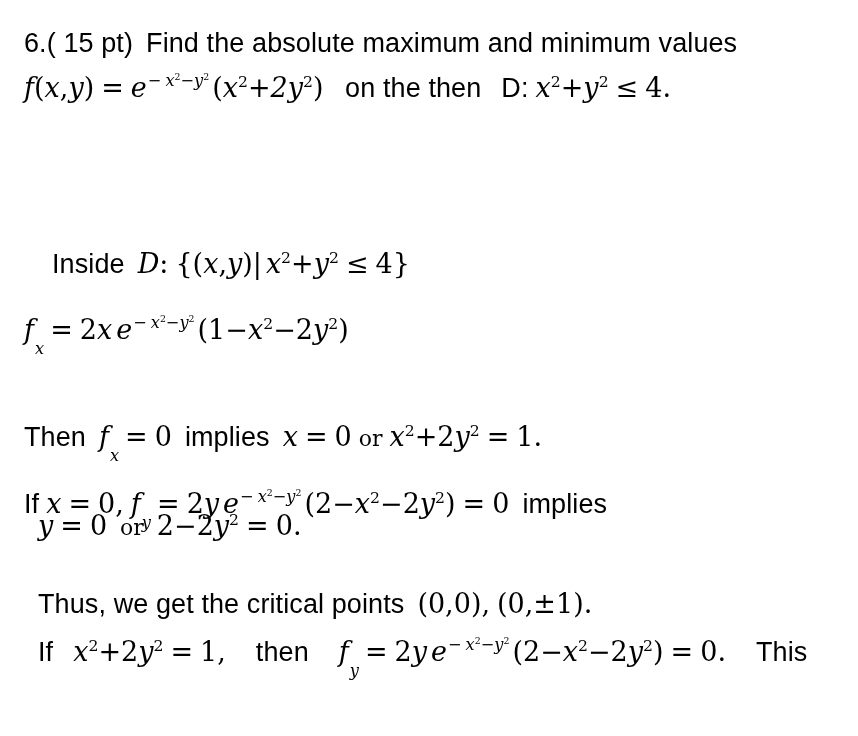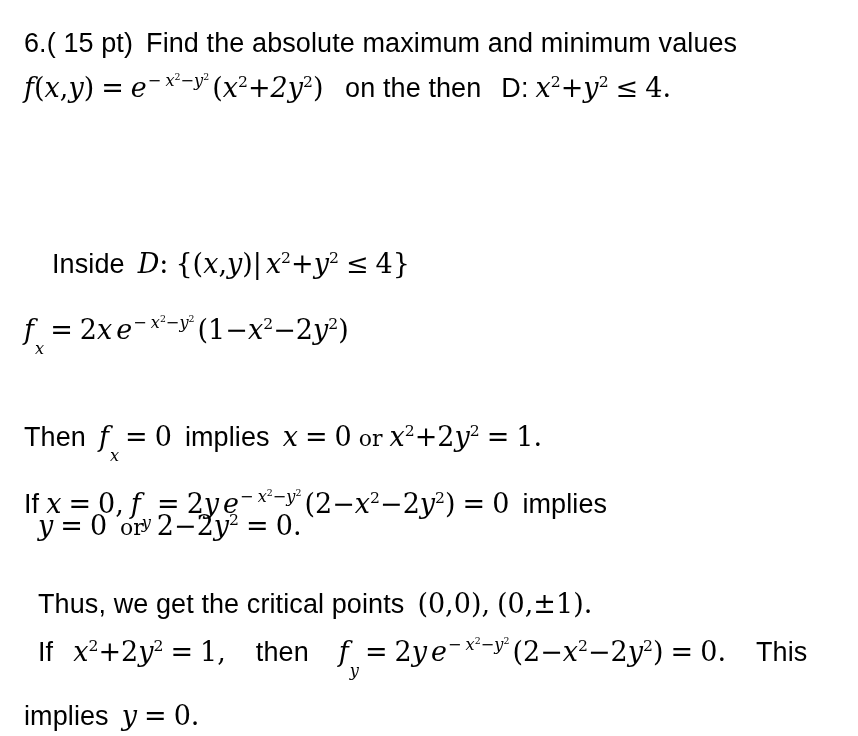--- a/index.html
+++ b/index.html
@@ -127,17 +127,14 @@
   </div>
 
   <div class="line" style="left:38px; top:588px;text-align:right;">
     <span class="txt">Thus, we get the critical points</span><span class="sp2"></span><span class="math"><span class="paren">(</span><span class="num">0</span><span class="paren">,</span><span class="num">0</span><span class="paren">)</span><span class="paren">,</span><span class="sp"></span><span class="paren">(</span><span class="num">0</span><span class="paren">,</span><span class="op">±</span><span class="num">1</span><span class="paren">)</span><span class="op">.</span></span>
   </div>
 
   <div class="line" style="left:38px; top:636px;">
     <span class="txt">If</span><span class="sp3"></span><span class="math">x<sup class="exn">2</sup><span class="op">+</span><span class="num">2</span>y<sup class="exn">2</sup><span class="sp"></span><span class="op">=</span><span class="sp"></span><span class="num">1</span><span class="op">,</span></span><span class="sp4"></span><span class="txt">then</span><span class="sp4"></span><span class="math"><span class="fvar">f</span><sub class="sb">y</sub><span class="sp"></span><span class="op">=</span><span class="sp"></span><span class="num">2</span><span class="fvar">y</span><span class="thin"></span><span class="fvar">e</span><span class="expo"><span class="op">−</span><span class="thin"></span>x<sup class="exn">2</sup><span class="op">−</span>y<sup class="exn">2</sup></span><span class="thin"></span><span class="paren">(</span><span class="num">2</span><span class="op">−</span>x<sup class="exn">2</sup><span class="op">−</span><span class="num">2</span>y<sup class="exn">2</sup><span class="paren">)</span><span class="sp"></span><span class="op">=</span><span class="sp"></span><span class="num">0</span><span class="op">.</span></span><span class="sp4"></span><span class="txt">This</span>
   </div>
 
-  <div class="line" style="left:24px; top:700px;">
-    <span class="txt">implies</span><span class="sp2"></span><span class="math"><span class="fvar">y</span><span class="sp"></span><span class="op">=</span><span class="sp"></span><span class="num">0</span><span class="op">.</span></span>
-  </div>
 
 </div>
 
 </body></html>

